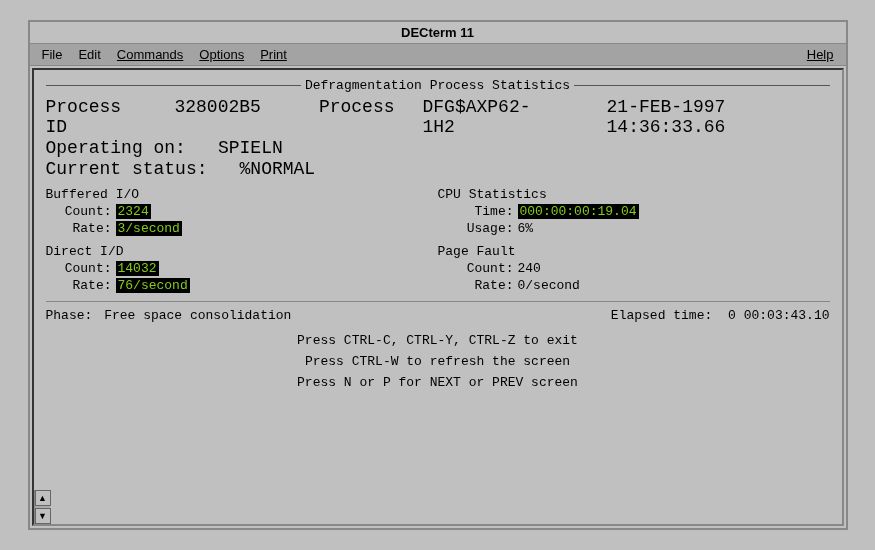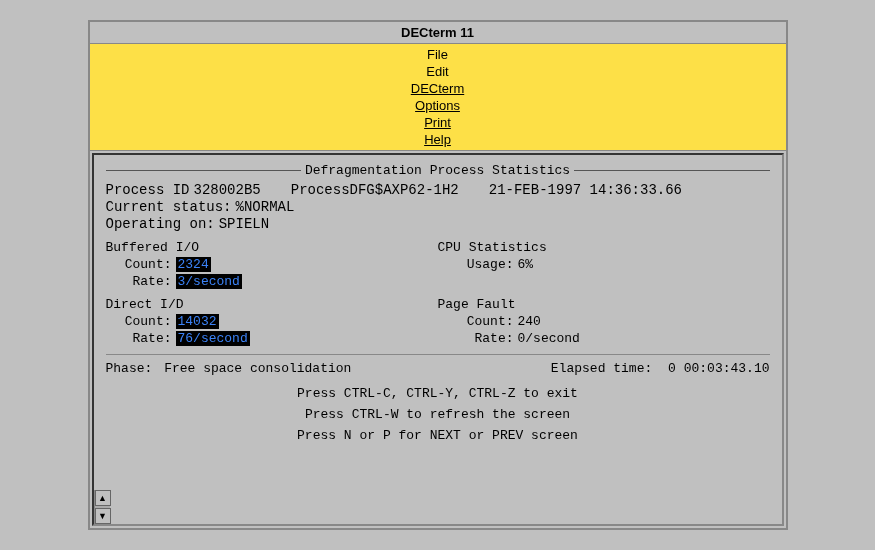--- a/index.html
+++ b/index.html
@@ -9,42 +9,41 @@
       height: 550px;
       background: #c0c0c0;
       display: flex;
       flex-direction: column;
       align-items: center;
       justify-content: center;
       font-family: Arial, sans-serif;
     }
 
     .window-outer {
-      width: 700px;
+      width: 820px;
       height: 510px;
       background: #c0c0c0;
       border: 2px solid #888;
       display: flex;
       flex-direction: column;
     }
 
     .title-bar {
       background: #c0c0c0;
       text-align: center;
       font-size: 13px;
       font-weight: bold;
       padding: 3px 0;
       border-bottom: 1px solid #888;
       font-family: Arial, sans-serif;
     }
 
     .menu-bar {
-      background: #fde047;
-      display: flex;
-      flex-direction: column;
+      background: #a3a3a3;
+      display: flex;
       align-items: center;
       padding: 2px 4px;
       border-bottom: 1px solid #888;
       font-size: 13px;
       font-family: Arial, sans-serif;
     }
 
     .menu-item {
       padding: 1px 8px;
       cursor: pointer;
@@ -102,42 +101,43 @@
     .scroll-track {
       flex: 1;
       background: #d0d0d0;
       border: 1px solid #aaa;
     }
 
     .info-row {
       display: flex;
       flex-direction: row;
       font-family: 'Courier New', Courier, monospace;
-      font-size: 14px;
+      font-size: 18px;
       margin-bottom: 1px;
+      gap: 28px;
     }
 
     .two-col {
       display: flex;
       flex-direction: row;
       margin-top: 8px;
       margin-bottom: 6px;
     }
 
     .col-left {
       flex: 1;
     }
 
     .col-right {
       flex: 1;
     }
 
     .highlight {
       background: #000;
-      color: #3b82f6;
+      color: #84cc16;
       padding: 0 2px;
       display: inline-block;
     }
 
     .stat-row {
       display: flex;
       flex-direction: row;
       font-family: 'Courier New', Courier, monospace;
       font-size: 13px;
       margin-bottom: 2px;
@@ -211,21 +211,21 @@
 
 <div class="window-outer">
 
   <div class="title-bar">
     <span>DECterm 11</span>
   </div>
 
   <div class="menu-bar">
     <span class="menu-item">File</span>
     <span class="menu-item">Edit</span>
-    <span class="menu-item underlined">DECterm</span>
+    <span class="menu-item underlined">Commands</span>
     <span class="menu-item underlined">Options</span>
     <span class="menu-item underlined">Print</span>
     <div class="menu-spacer"></div>
     <span class="menu-item underlined">Help</span>
   </div>
 
   <div class="terminal-area">
     <div class="terminal-content">
 
       <div class="section-header-row">
@@ -236,48 +236,52 @@
 
       <div class="info-row">
         <span>Process ID</span>
         <span style="margin-left:4px;">328002B5</span>
         <span style="margin-left:30px;">Process</span>
         <span style="margin-left:0;font-family:Liberation Mono, monospace;">DFG$AXP62-1H2</span>
         <span style="margin-left:30px;">21-FEB-1997 14:36:33.66</span>
       </div>
 
       <div class="info-row">
+        <span>Operating on:</span>
+        <span style="margin-left:4px;">SPIELN</span>
+      </div>
+
+      <div class="info-row">
         <span>Current status:</span>
         <span style="margin-left:4px;">%NORMAL</span>
       </div>
 
-      <div class="info-row">
-        <span>Operating on:</span>
-        <span style="margin-left:4px;">SPIELN</span>
-      </div>
-
       <div class="two-col">
 
         <div class="col-left">
           <div class="stat-row">
             <span>Buffered I/O</span>
           </div>
           <div class="stat-row">
             <span class="stat-label">Count:</span>
             <span class="highlight">2324</span>
           </div>
           <div class="stat-row">
             <span class="stat-label">Rate:</span>
             <span class="highlight">3/second</span>
           </div>
         </div>
 
         <div class="col-right">
           <div class="stat-row">
             <span>CPU Statistics</span>
+          </div>
+          <div class="stat-row">
+            <span class="stat-label-wide">Time:</span>
+            <span class="highlight">000:00:00:19.04</span>
           </div>
           <div class="stat-row">
             <span class="stat-label-wide">Usage:</span>
             <span>6%</span>
           </div>
         </div>
       </div>
 
       <div class="two-col" style="margin-top:2px;">
 

